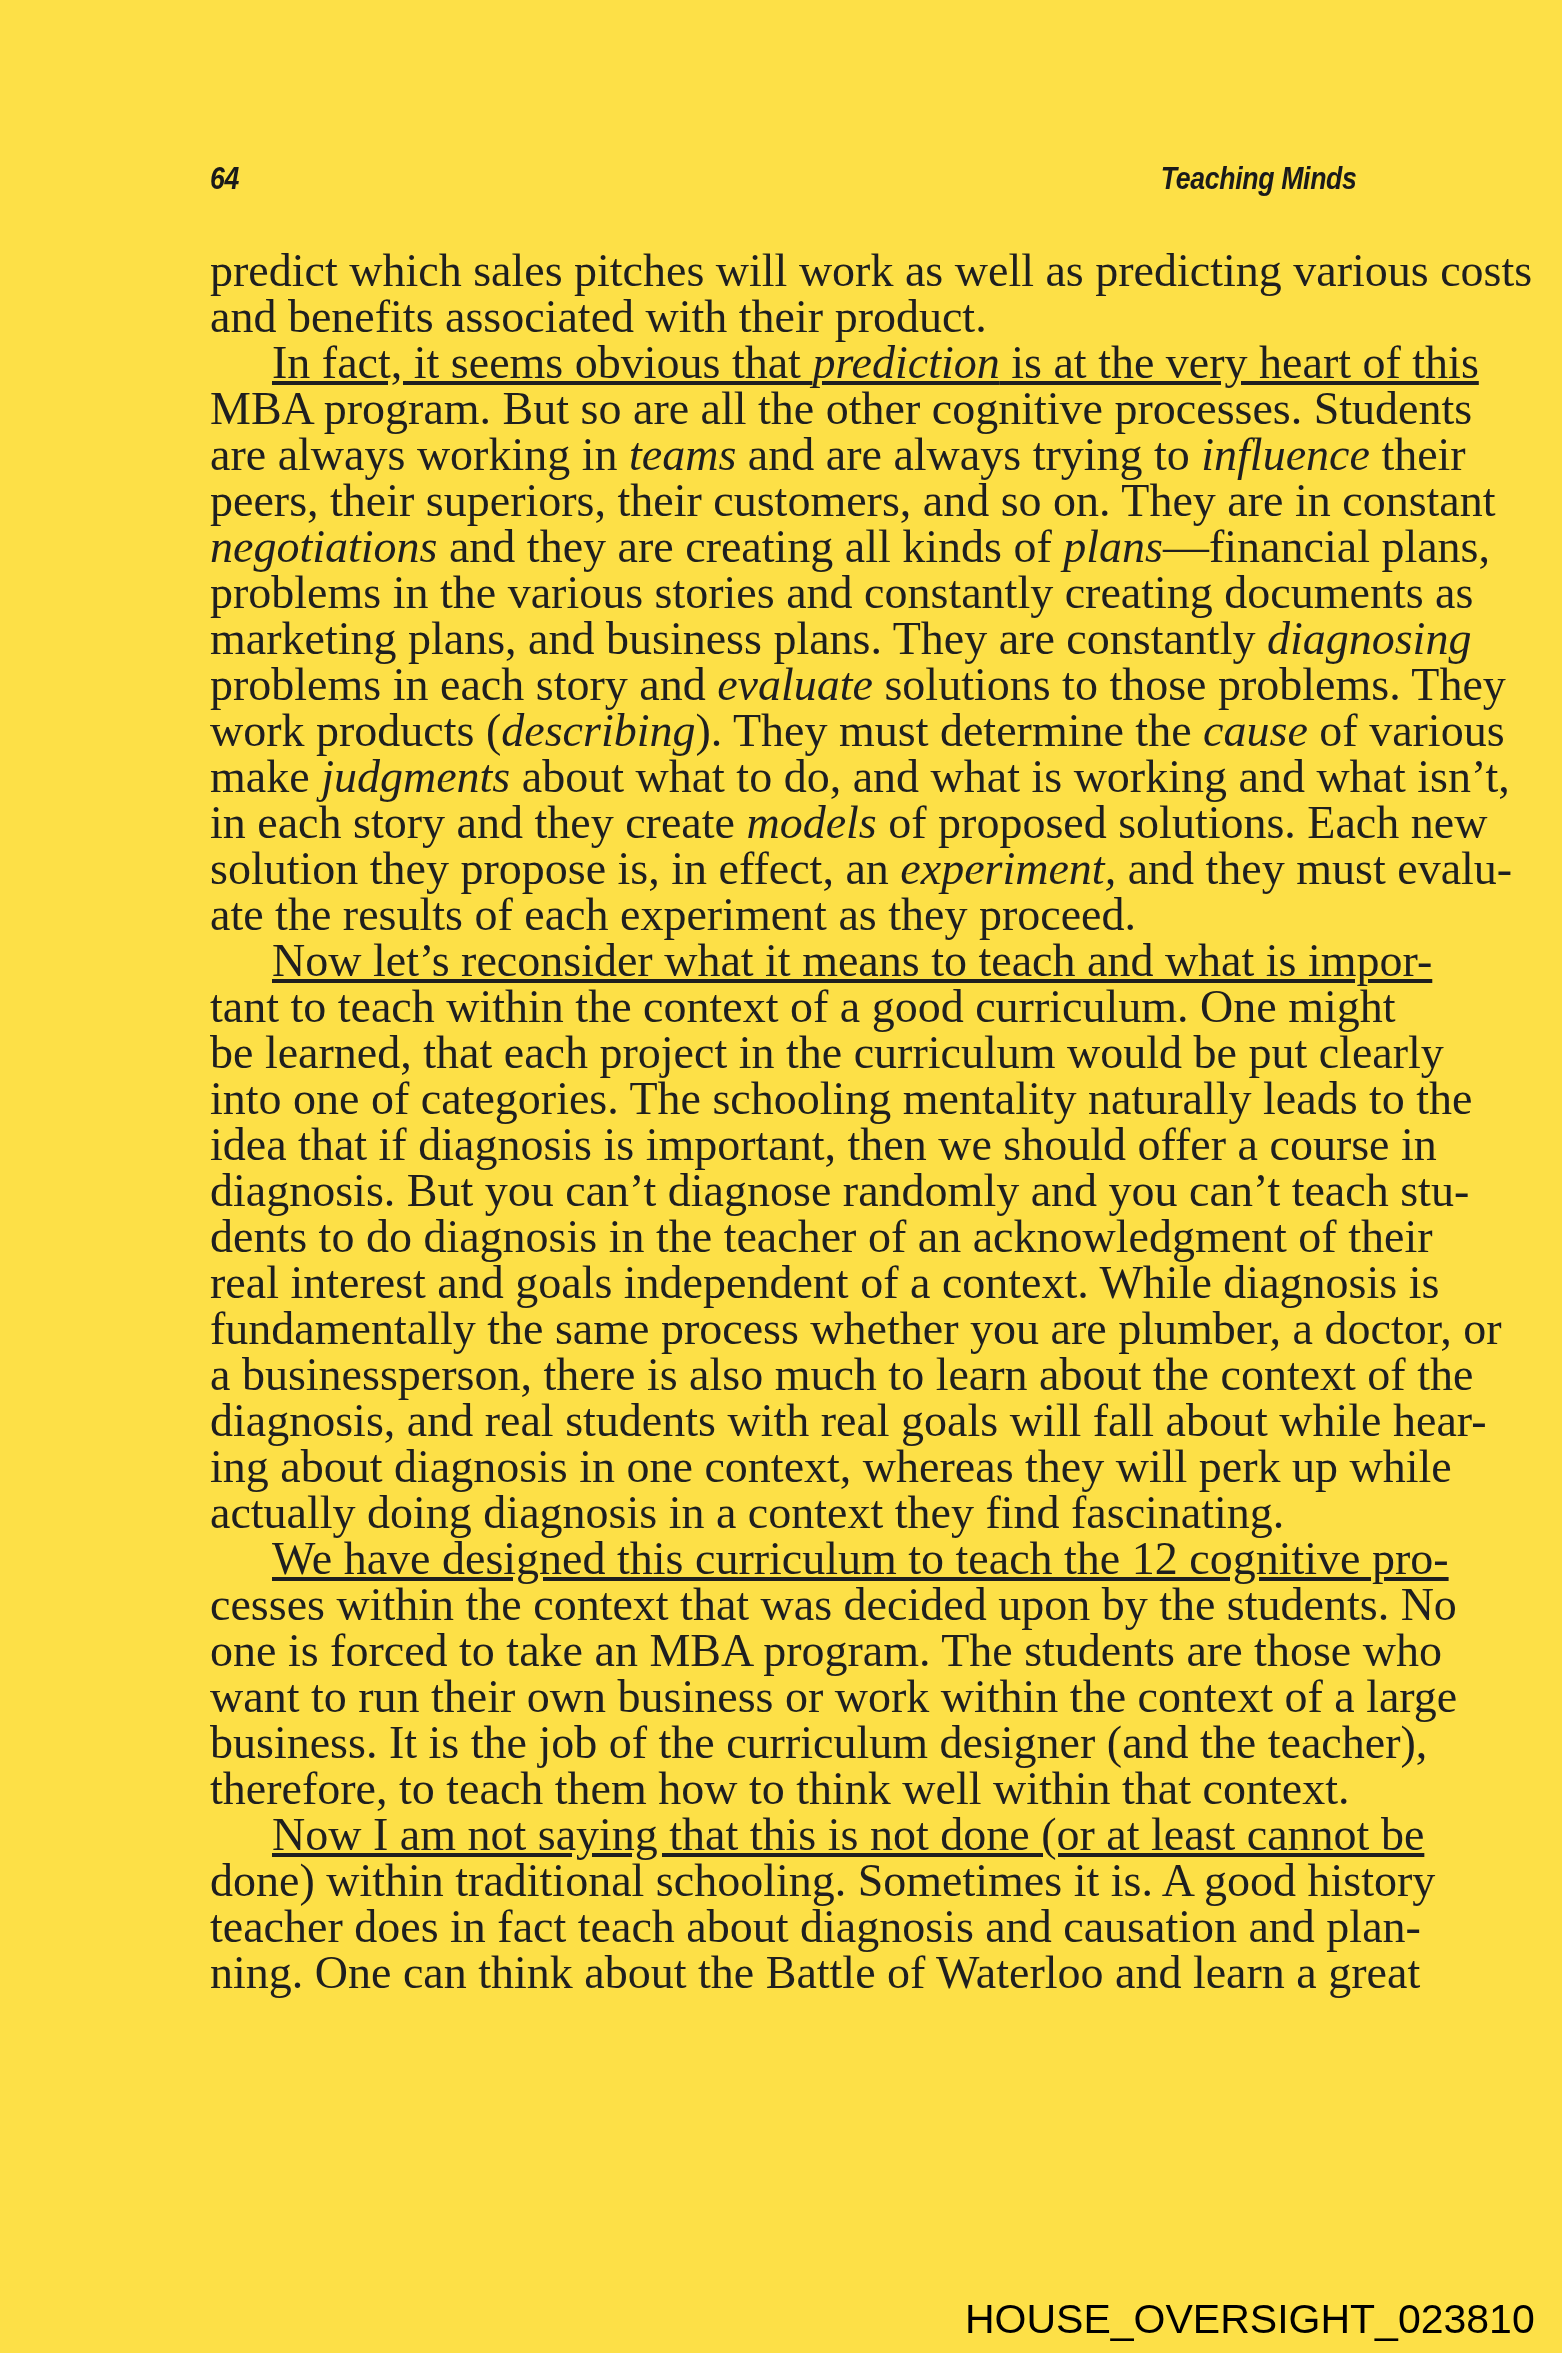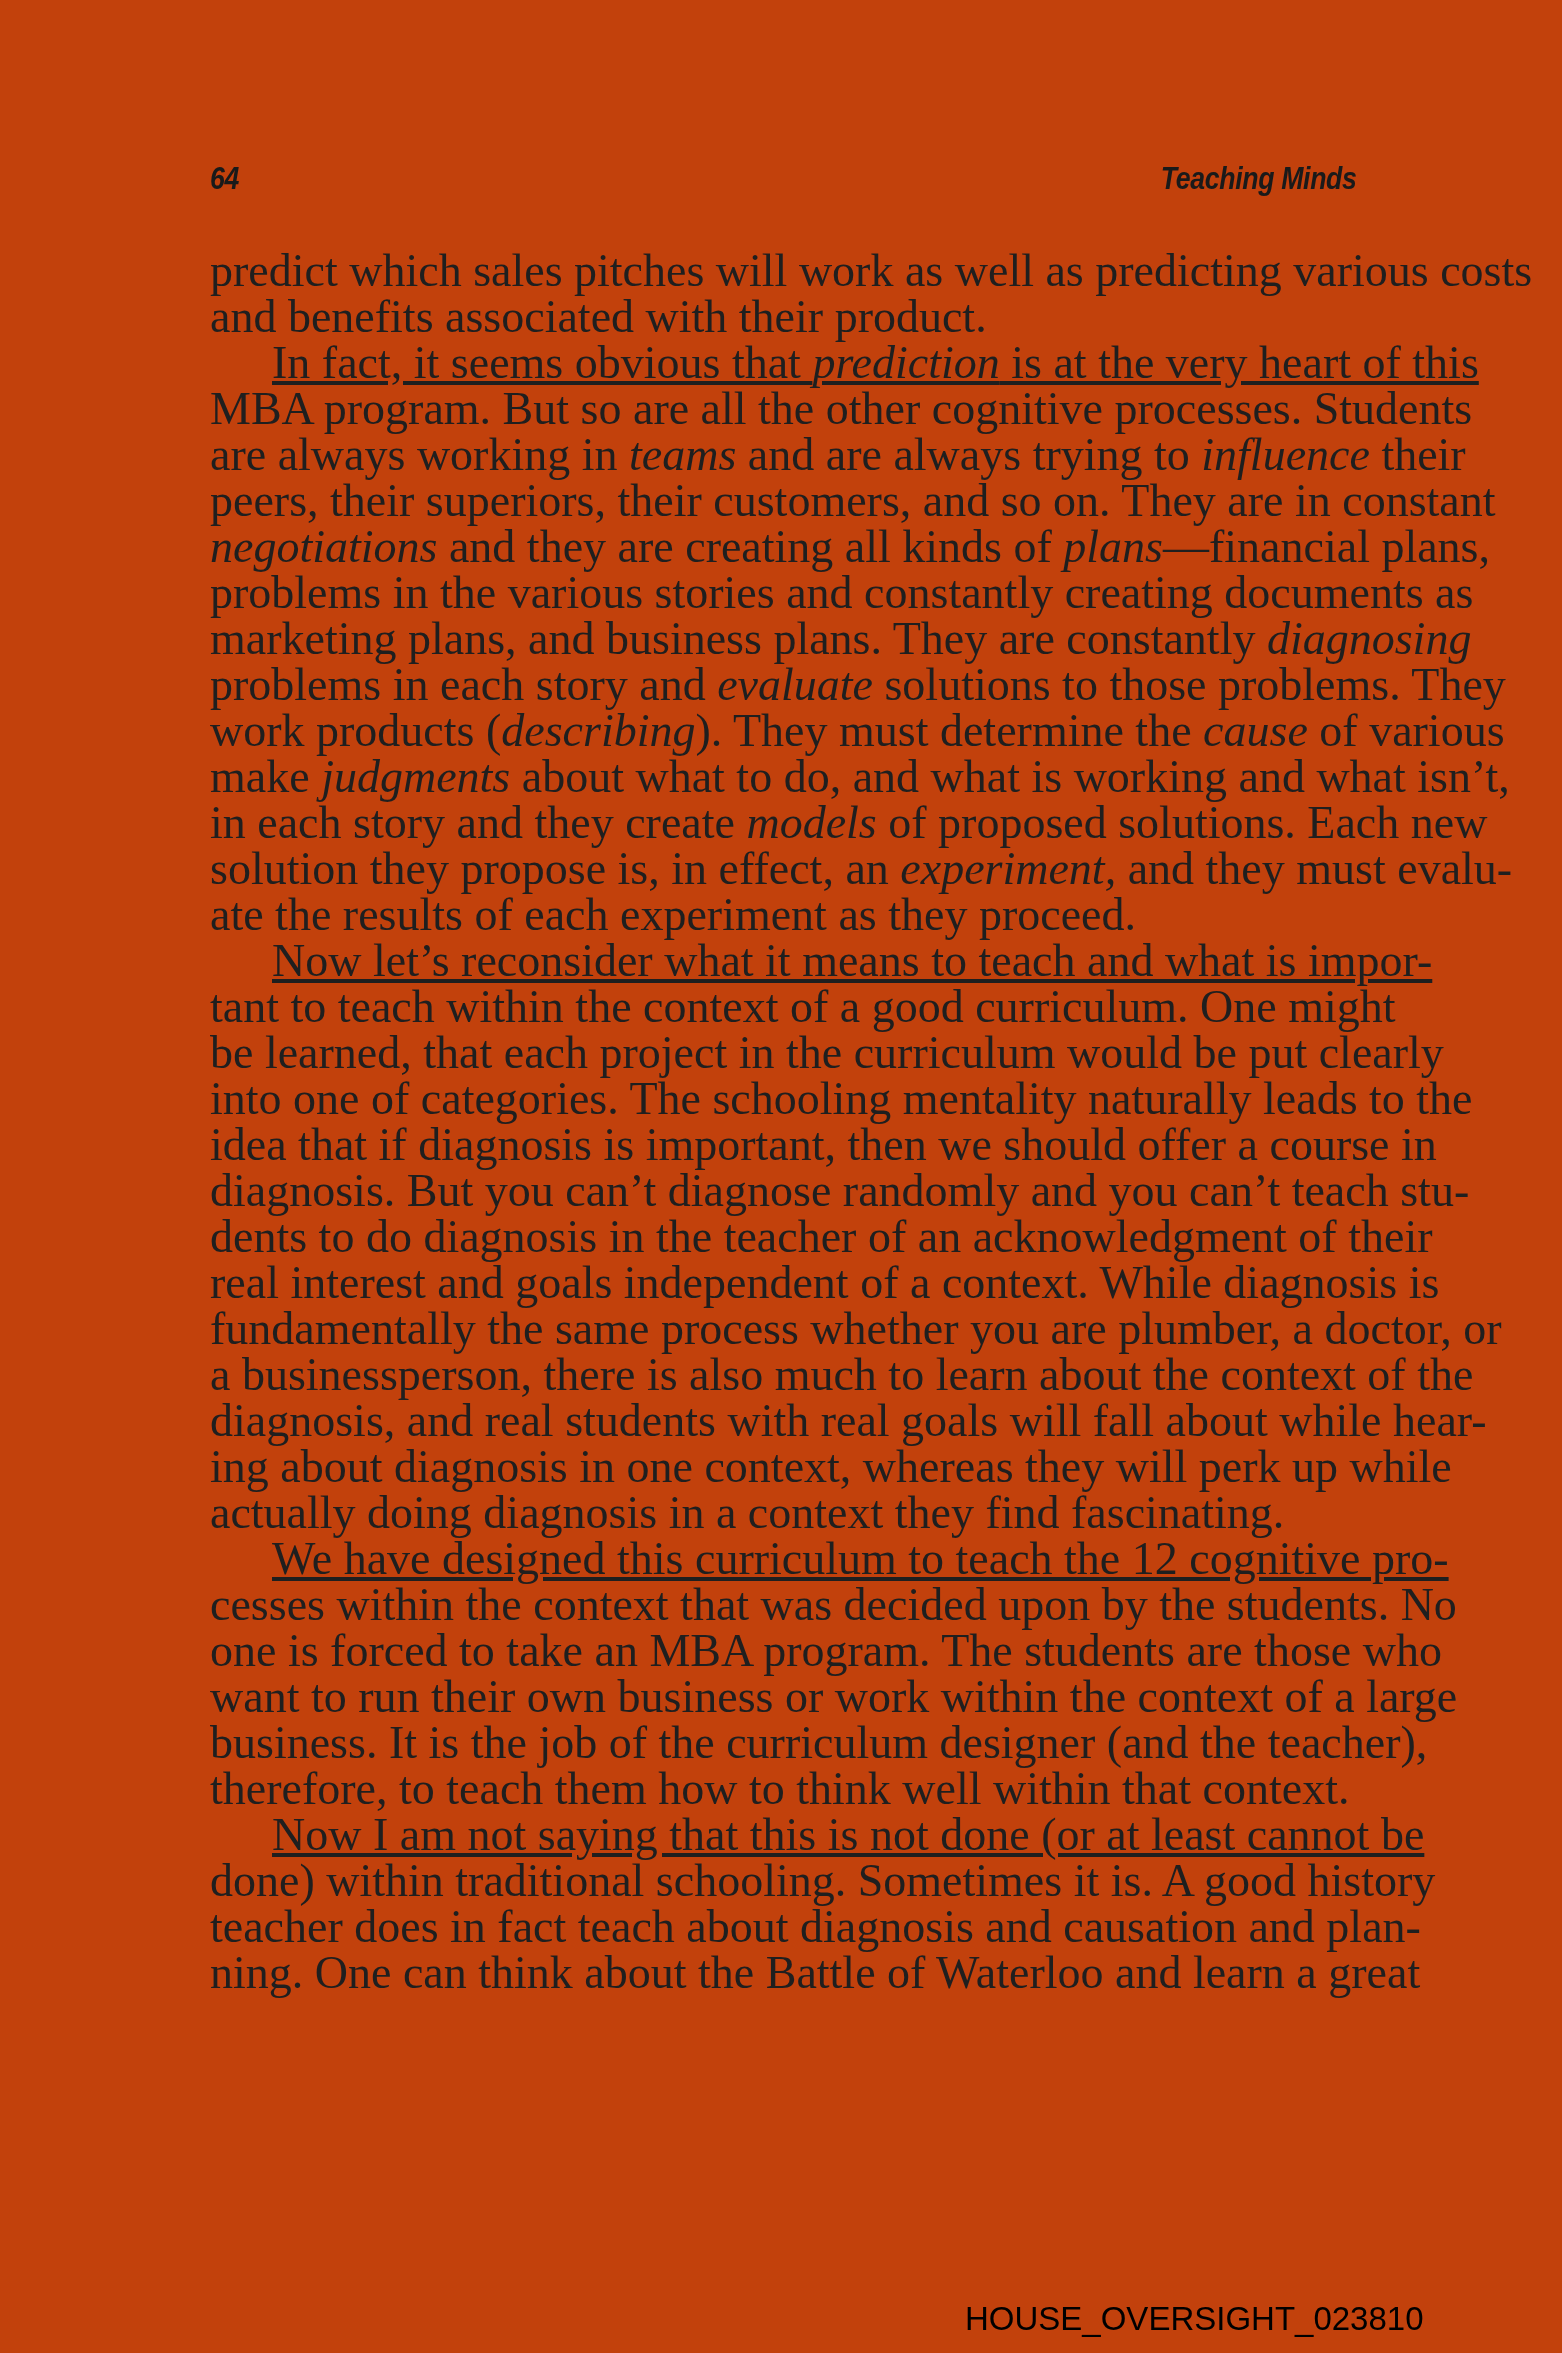--- a/index.html
+++ b/index.html
@@ -1,17 +1,17 @@
 <!DOCTYPE html>
 <html style="font-size:13.6px"><head>
 <meta charset="utf-8">
 <style>
   html, body { margin: 0; padding: 0; background: #ffffff; }
   body { width: 1562px; height: 2354px; position: relative; overflow: hidden; }
-  .page { position: absolute; left: 0; top: 0; width: 1562px; height: 2354px; background: #c2410c; }
+  .page { position: absolute; left: 0; top: 0; width: 1562px; height: 2354px; background: #fde047; }
   .running-head { position: absolute; top: 162px; left: 210px; width: 1146px; height: 34px; }
   .folio, .book-title {
     position: absolute; top: 0;
     font-family: "Liberation Sans", sans-serif;
     font-weight: bold; font-style: italic;
     font-size: 31px; line-height: 34px; color: #1a1a1a;
     transform: scaleX(0.86);
     letter-spacing: -0.4px;
   }
   .folio { left: 0; transform-origin: left center; }
@@ -25,21 +25,21 @@
     display: block; height: 46px; white-space: nowrap;
     text-align: justify; text-align-last: justify;
     overflow: visible;
   }
   .line.indent { padding-left: 62px; text-decoration: underline; }
   .line.last { text-align: center; text-align-last: left; }
   .line em { font-style: italic; }
   .bates {
     position: absolute; left: 965px; top: 2295px;
     font-family: "Liberation Sans", sans-serif;
-    font-size: 33px; line-height: 48px; color: #000;
+    font-size: 41px; line-height: 48px; color: #000;
     white-space: nowrap;
   }
 </style>
 </head>
 <body>
 
 <div class="page">
   <div class="running-head">
     <span class="folio">64</span>
     <span class="book-title">Teaching Minds</span>

